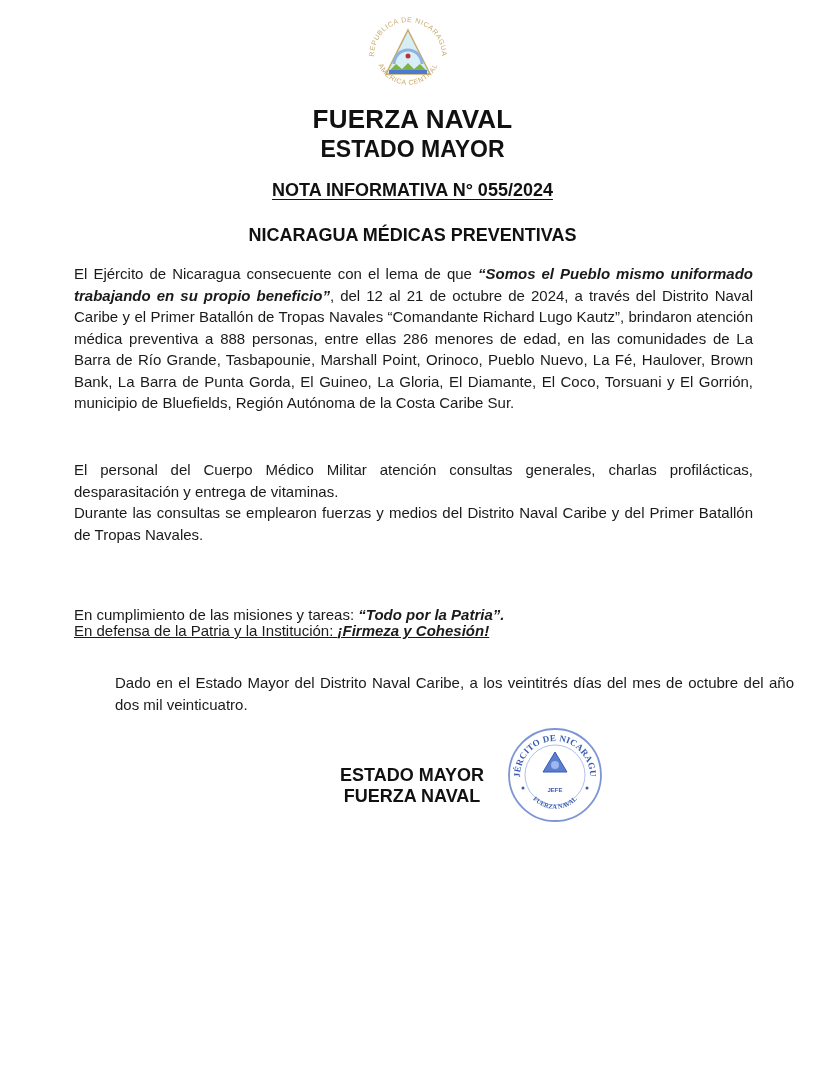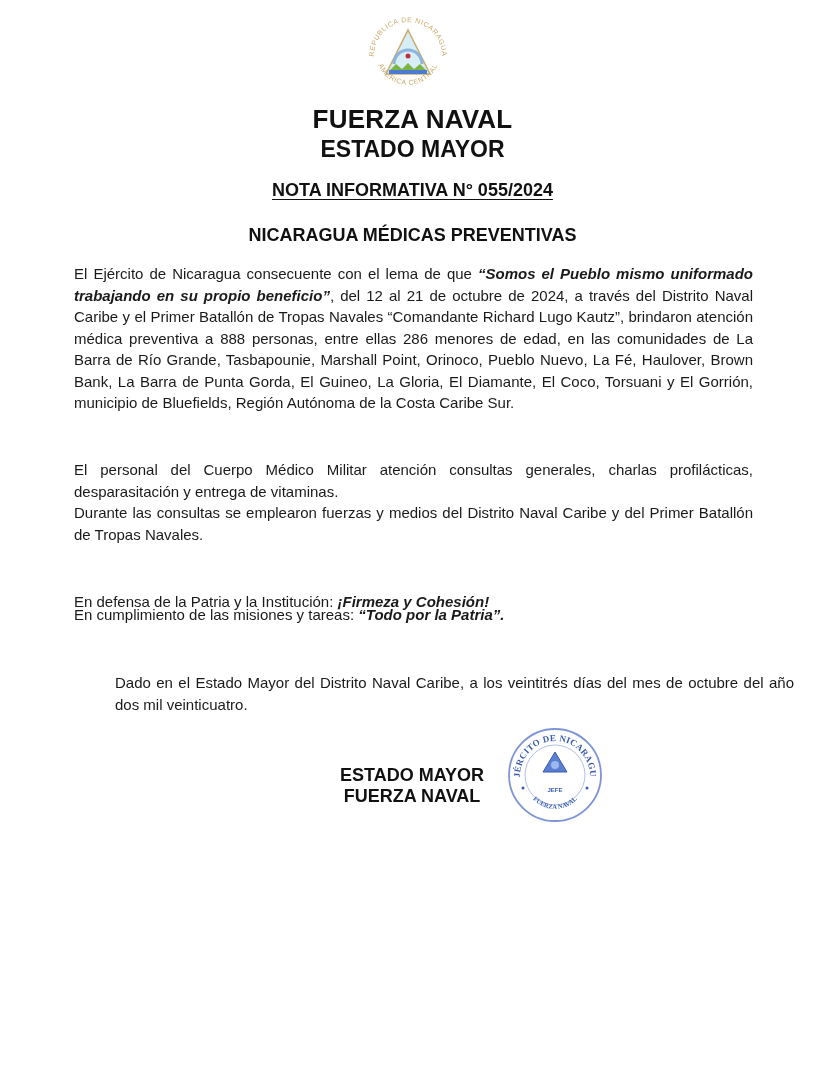--- a/index.html
+++ b/index.html
@@ -19,21 +19,21 @@
     .h-nota { top: 180px; font-size: 18px; text-decoration: underline; text-underline-offset: 3px; }
     .h-topic { top: 225px; font-size: 18px; }
     .body-text {
       position: absolute; left: 74px; width: 679px;
       font-size: 15px; line-height: 21.5px; text-align: justify; color: #1a1a1a;
     }
     .p1 { top: 263px; }
     .p2 { top: 459px; }
     .p3 { top: 502px; }
     .p4 { top: 585px; margin-top: 19px; }
-    .p5 { top: 591px; }
+    .p5 { top: 620px; text-decoration: underline; }
     .p6 { top: 672px; margin-left: 41px; }
     .bi { font-weight: bold; font-style: italic; }
     .b { font-weight: normal; }
     .sig {
       position: absolute; left: 322px; top: 765px; width: 180px;
       text-align: center; font-weight: bold; font-size: 18px; line-height: 21px; color: #111;
     }
     .stamp {
       position: absolute; left: 506px; top: 726px; width: 98px; height: 98px;
     }

